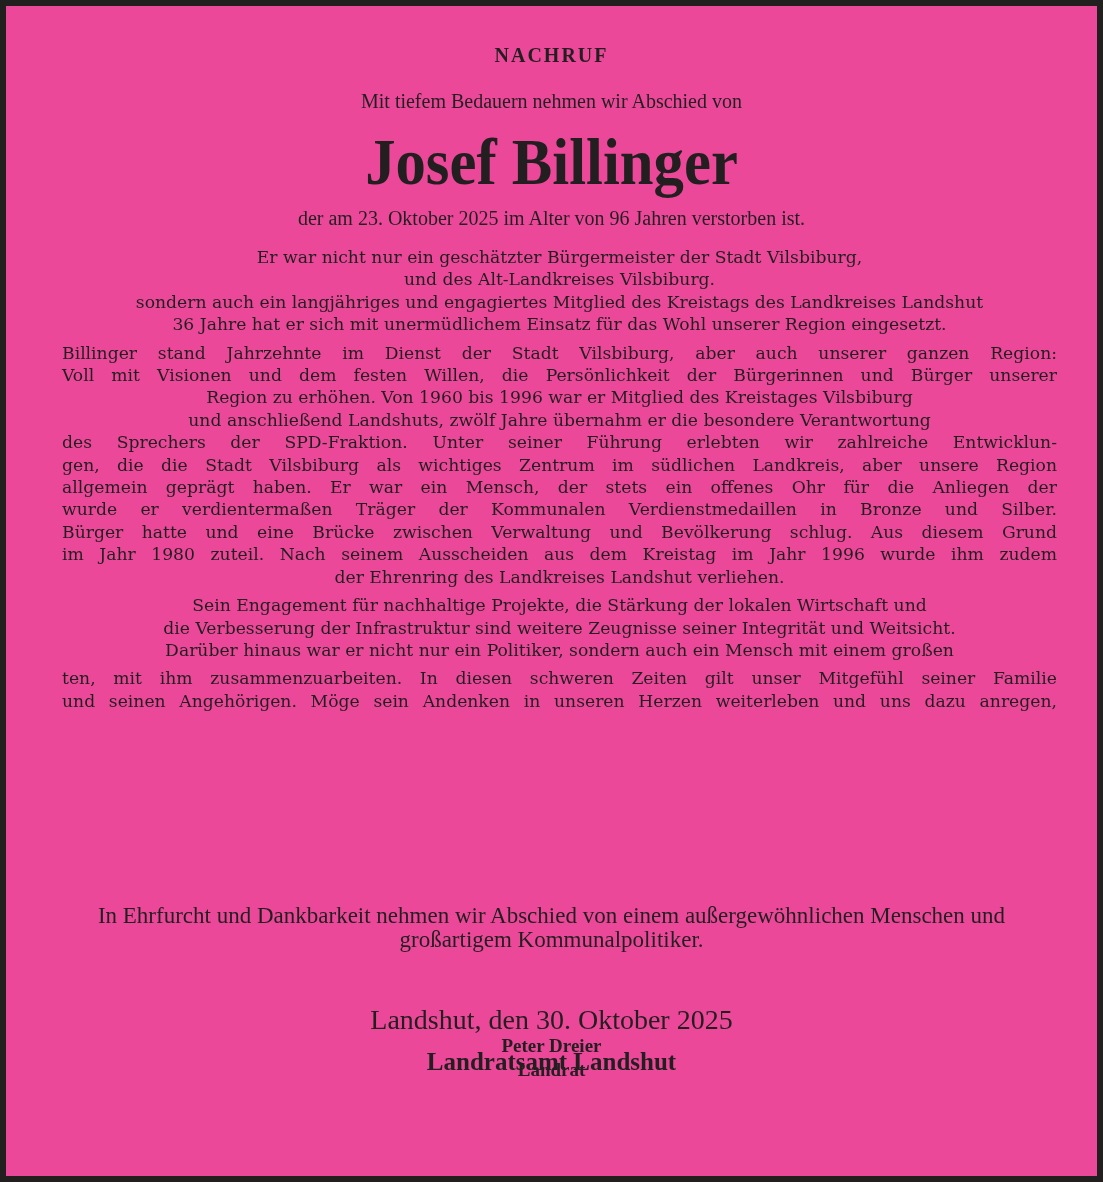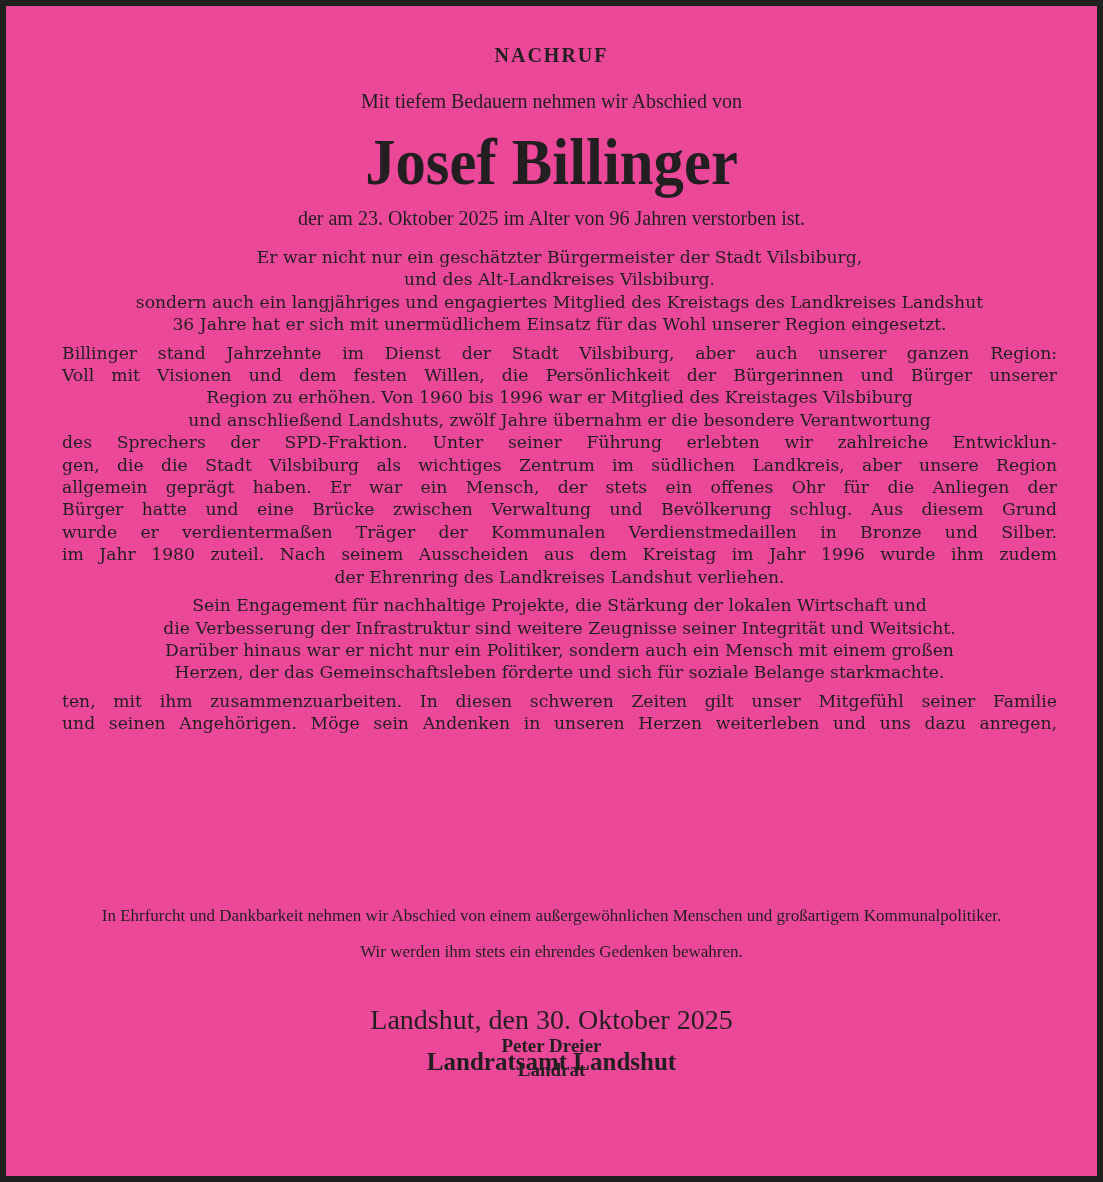--- a/index.html
+++ b/index.html
@@ -44,21 +44,21 @@
     .body {
       position: absolute; left: 0; right: 0; top: 240px;
       font-size: 17.2px; line-height: 22.4px; margin-left: 16px;
     }
     .body p { margin: 0 0 6px 0; }
     .body .j { display: block; text-align: justify; text-align-last: justify; }
     .body .c { display: block; text-align: center; }
     .closing {
       position: absolute; left: 0; right: 0; top: 898px;
       font-family: "Liberation Serif", serif;
-      font-size: 17px; line-height: 24px;
+      font-size: 23px; line-height: 24px;
     }
     .closing p { margin: 0 0 12px 0; }
     .place-date {
       position: absolute; left: 0; right: 0; top: 998px;
       font-family: "Liberation Serif", serif;
       font-size: 28px;
     }
     .org {
       position: absolute; left: 0; right: 0; top: 1042px;
       font-family: "Liberation Serif", serif;
@@ -88,40 +88,38 @@
         <span class="c">36 Jahre hat er sich mit unermüdlichem Einsatz für das Wohl unserer Region eingesetzt.</span>
       </p>
       <p>
         <span class="j">Billinger stand Jahrzehnte im Dienst der Stadt Vilsbiburg, aber auch unserer ganzen Region:</span>
         <span class="j">Voll mit Visionen und dem festen Willen, die Persönlichkeit der Bürgerinnen und Bürger unserer</span>
         <span class="c">Region zu erhöhen. Von 1960 bis 1996 war er Mitglied des Kreistages Vilsbiburg</span>
         <span class="c">und anschließend Landshuts, zwölf Jahre übernahm er die besondere Verantwortung</span>
         <span class="j">des Sprechers der SPD-Fraktion. Unter seiner Führung erlebten wir zahlreiche Entwicklun-</span>
         <span class="j">gen, die die Stadt Vilsbiburg als wichtiges Zentrum im südlichen Landkreis, aber unsere Region</span>
         <span class="j">allgemein geprägt haben. Er war ein Mensch, der stets ein offenes Ohr für die Anliegen der</span>
+        <span class="j">wurde er verdientermaßen Träger der Kommunalen Verdienstmedaillen in Bronze und Silber.</span>
         <span class="j">Bürger hatte und eine Brücke zwischen Verwaltung und Bevölkerung schlug. Aus diesem Grund</span>
-        <span class="j">wurde er verdientermaßen Träger der Kommunalen Verdienstmedaillen in Bronze und Silber.</span>
         <span class="j">im Jahr 1980 zuteil. Nach seinem Ausscheiden aus dem Kreistag im Jahr 1996 wurde ihm zudem</span>
         <span class="c">der Ehrenring des Landkreises Landshut verliehen.</span>
       </p>
       <p>
         <span class="c">Sein Engagement für nachhaltige Projekte, die Stärkung der lokalen Wirtschaft und</span>
         <span class="c">die Verbesserung der Infrastruktur sind weitere Zeugnisse seiner Integrität und Weitsicht.</span>
         <span class="c">Darüber hinaus war er nicht nur ein Politiker, sondern auch ein Mensch mit einem großen</span>
-        <span class="c">Herzen, der das Gemeinschaftsleben förderte und sich für soziale Belange starkmachte.</span>
       </p>
       <p>
         <span class="j">ten, mit ihm zusammenzuarbeiten. In diesen schweren Zeiten gilt unser Mitgefühl seiner Familie</span>
         <span class="j">und seinen Angehörigen.  Möge sein Andenken in unseren Herzen weiterleben und uns dazu anregen,</span>
       </p>
     </div>
 
     <div class="closing">
       <p>In Ehrfurcht und Dankbarkeit nehmen wir Abschied von einem außergewöhnlichen Menschen und großartigem Kommunalpolitiker.</p>
-      <p>Wir werden ihm stets ein ehrendes Gedenken bewahren.</p>
     </div>
 
     <div class="place-date">Landshut, den 30. Oktober 2025</div>
     <div class="org">Landratsamt Landshut</div>
     <div class="signer">
       <div>Peter Dreier</div>
       <div>Landrat</div>
     </div>
   </div>
 </div>

